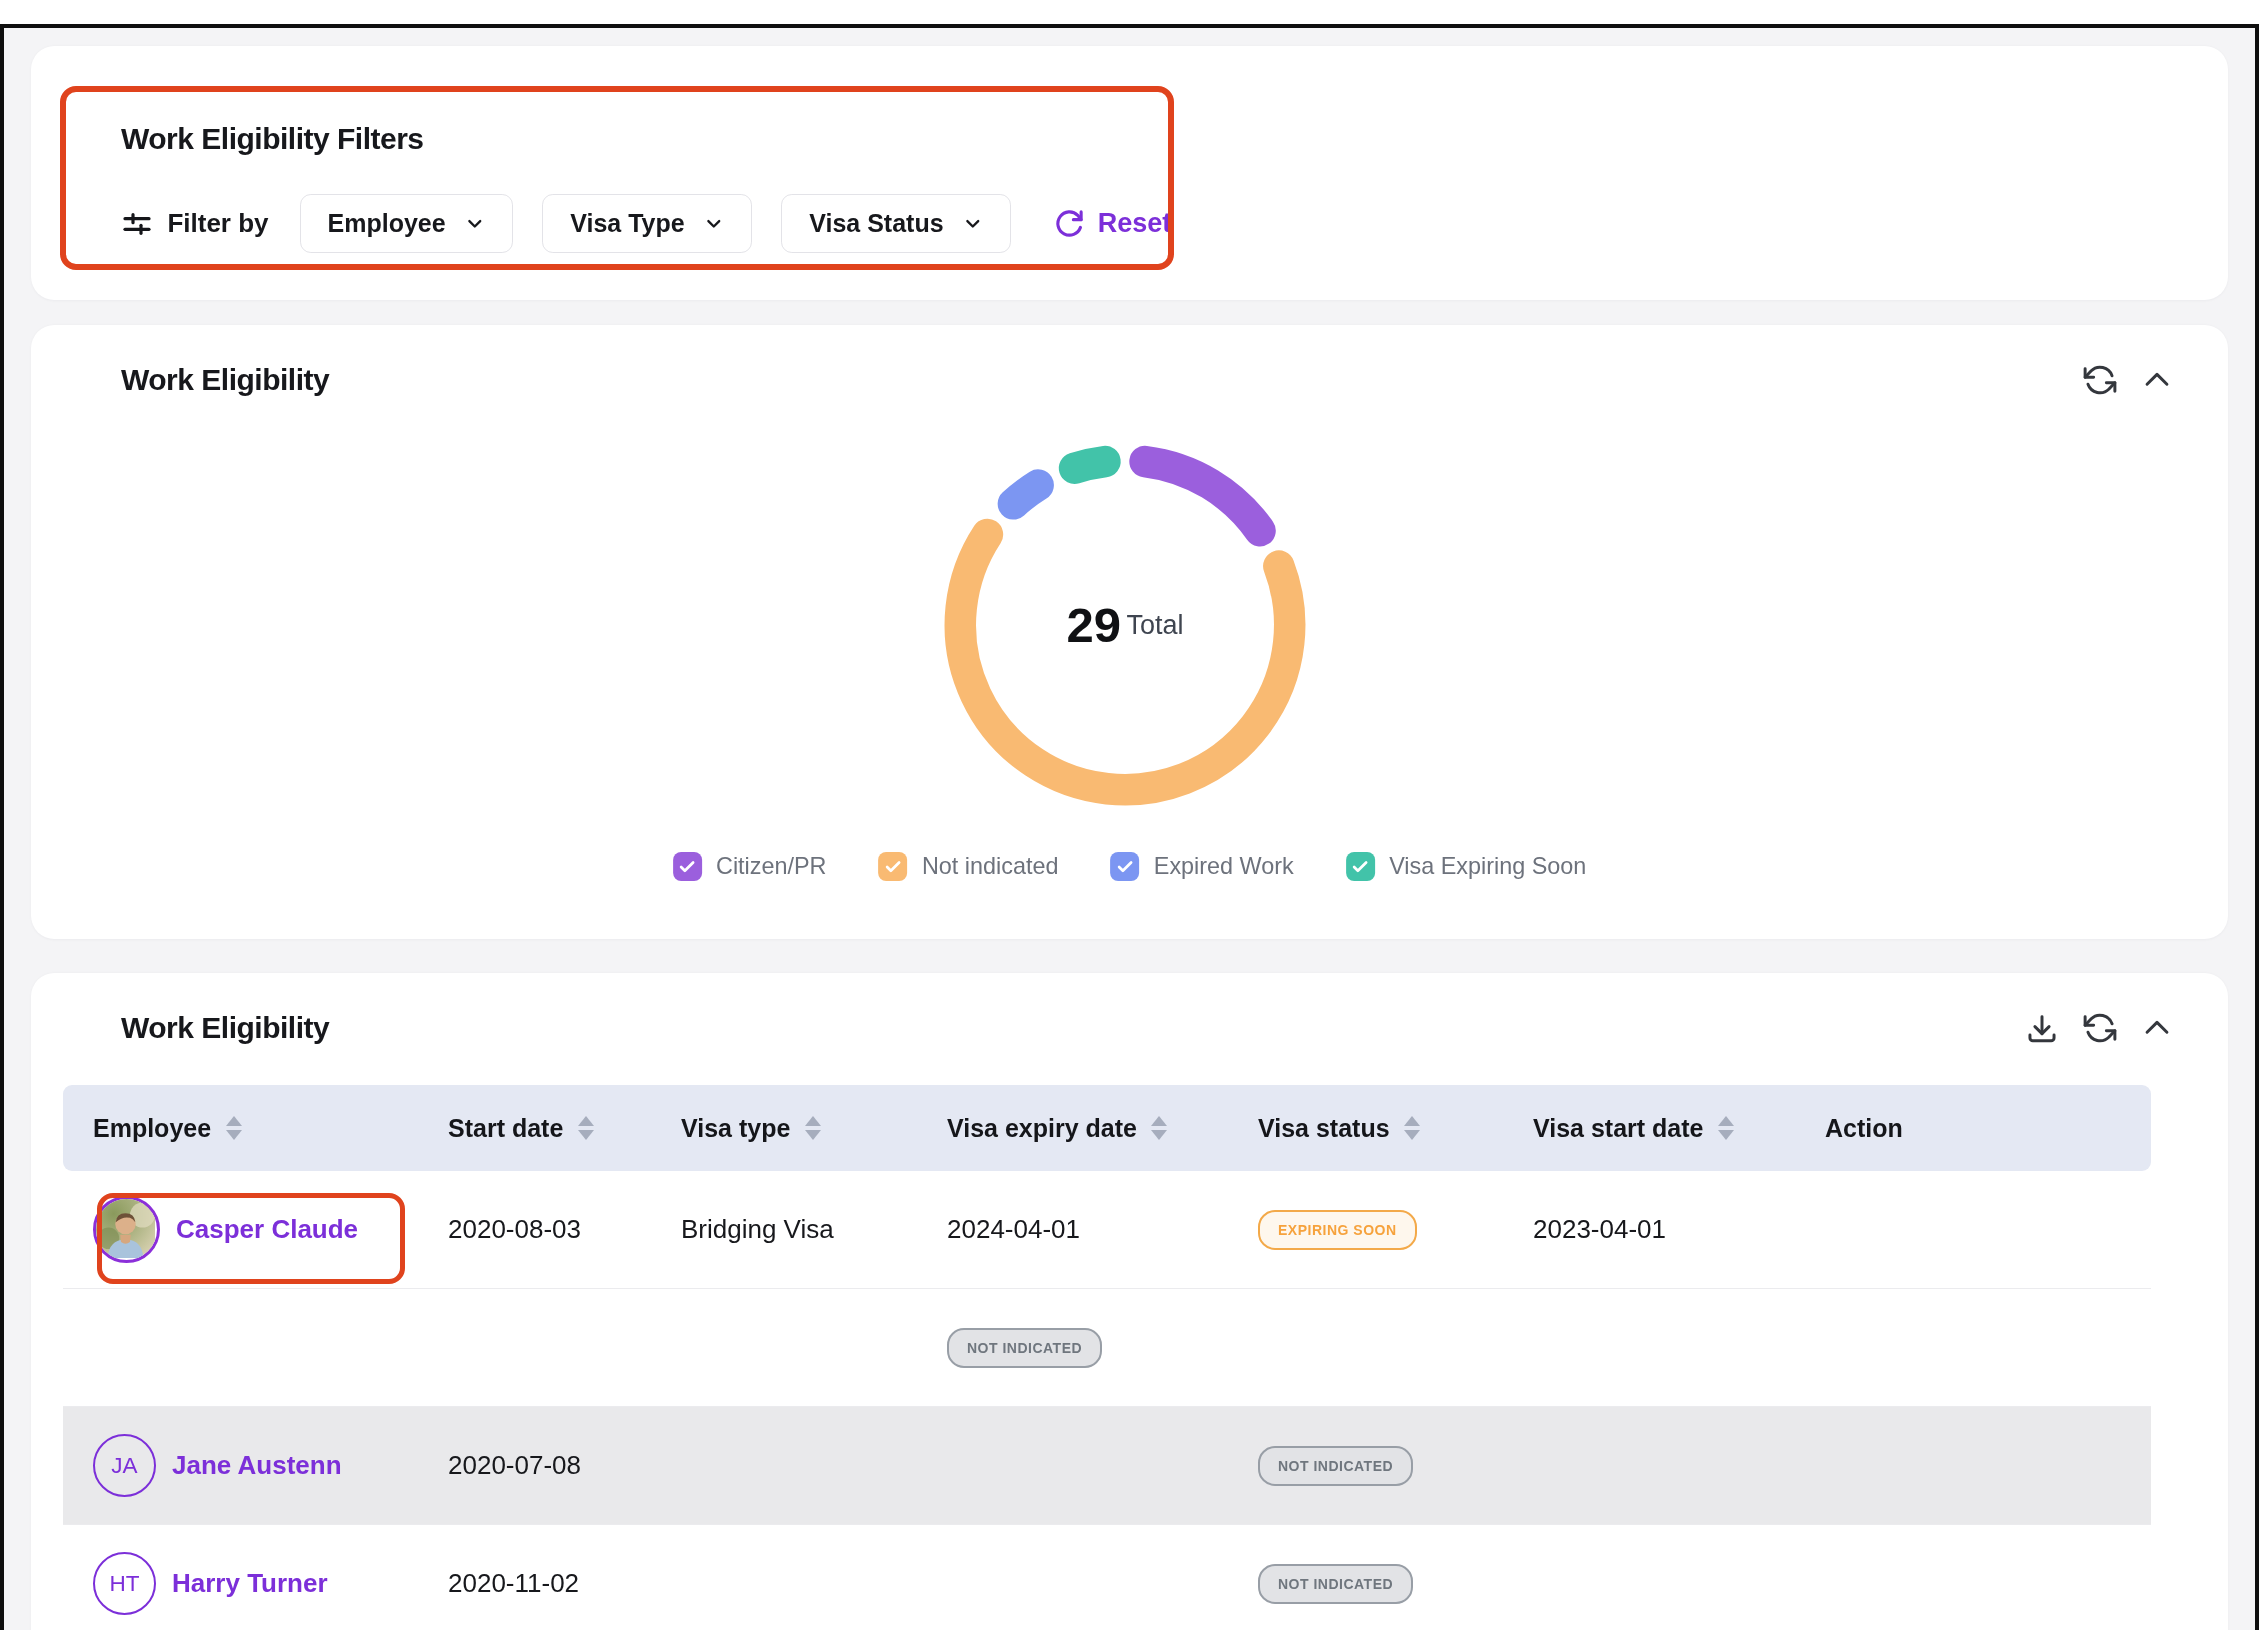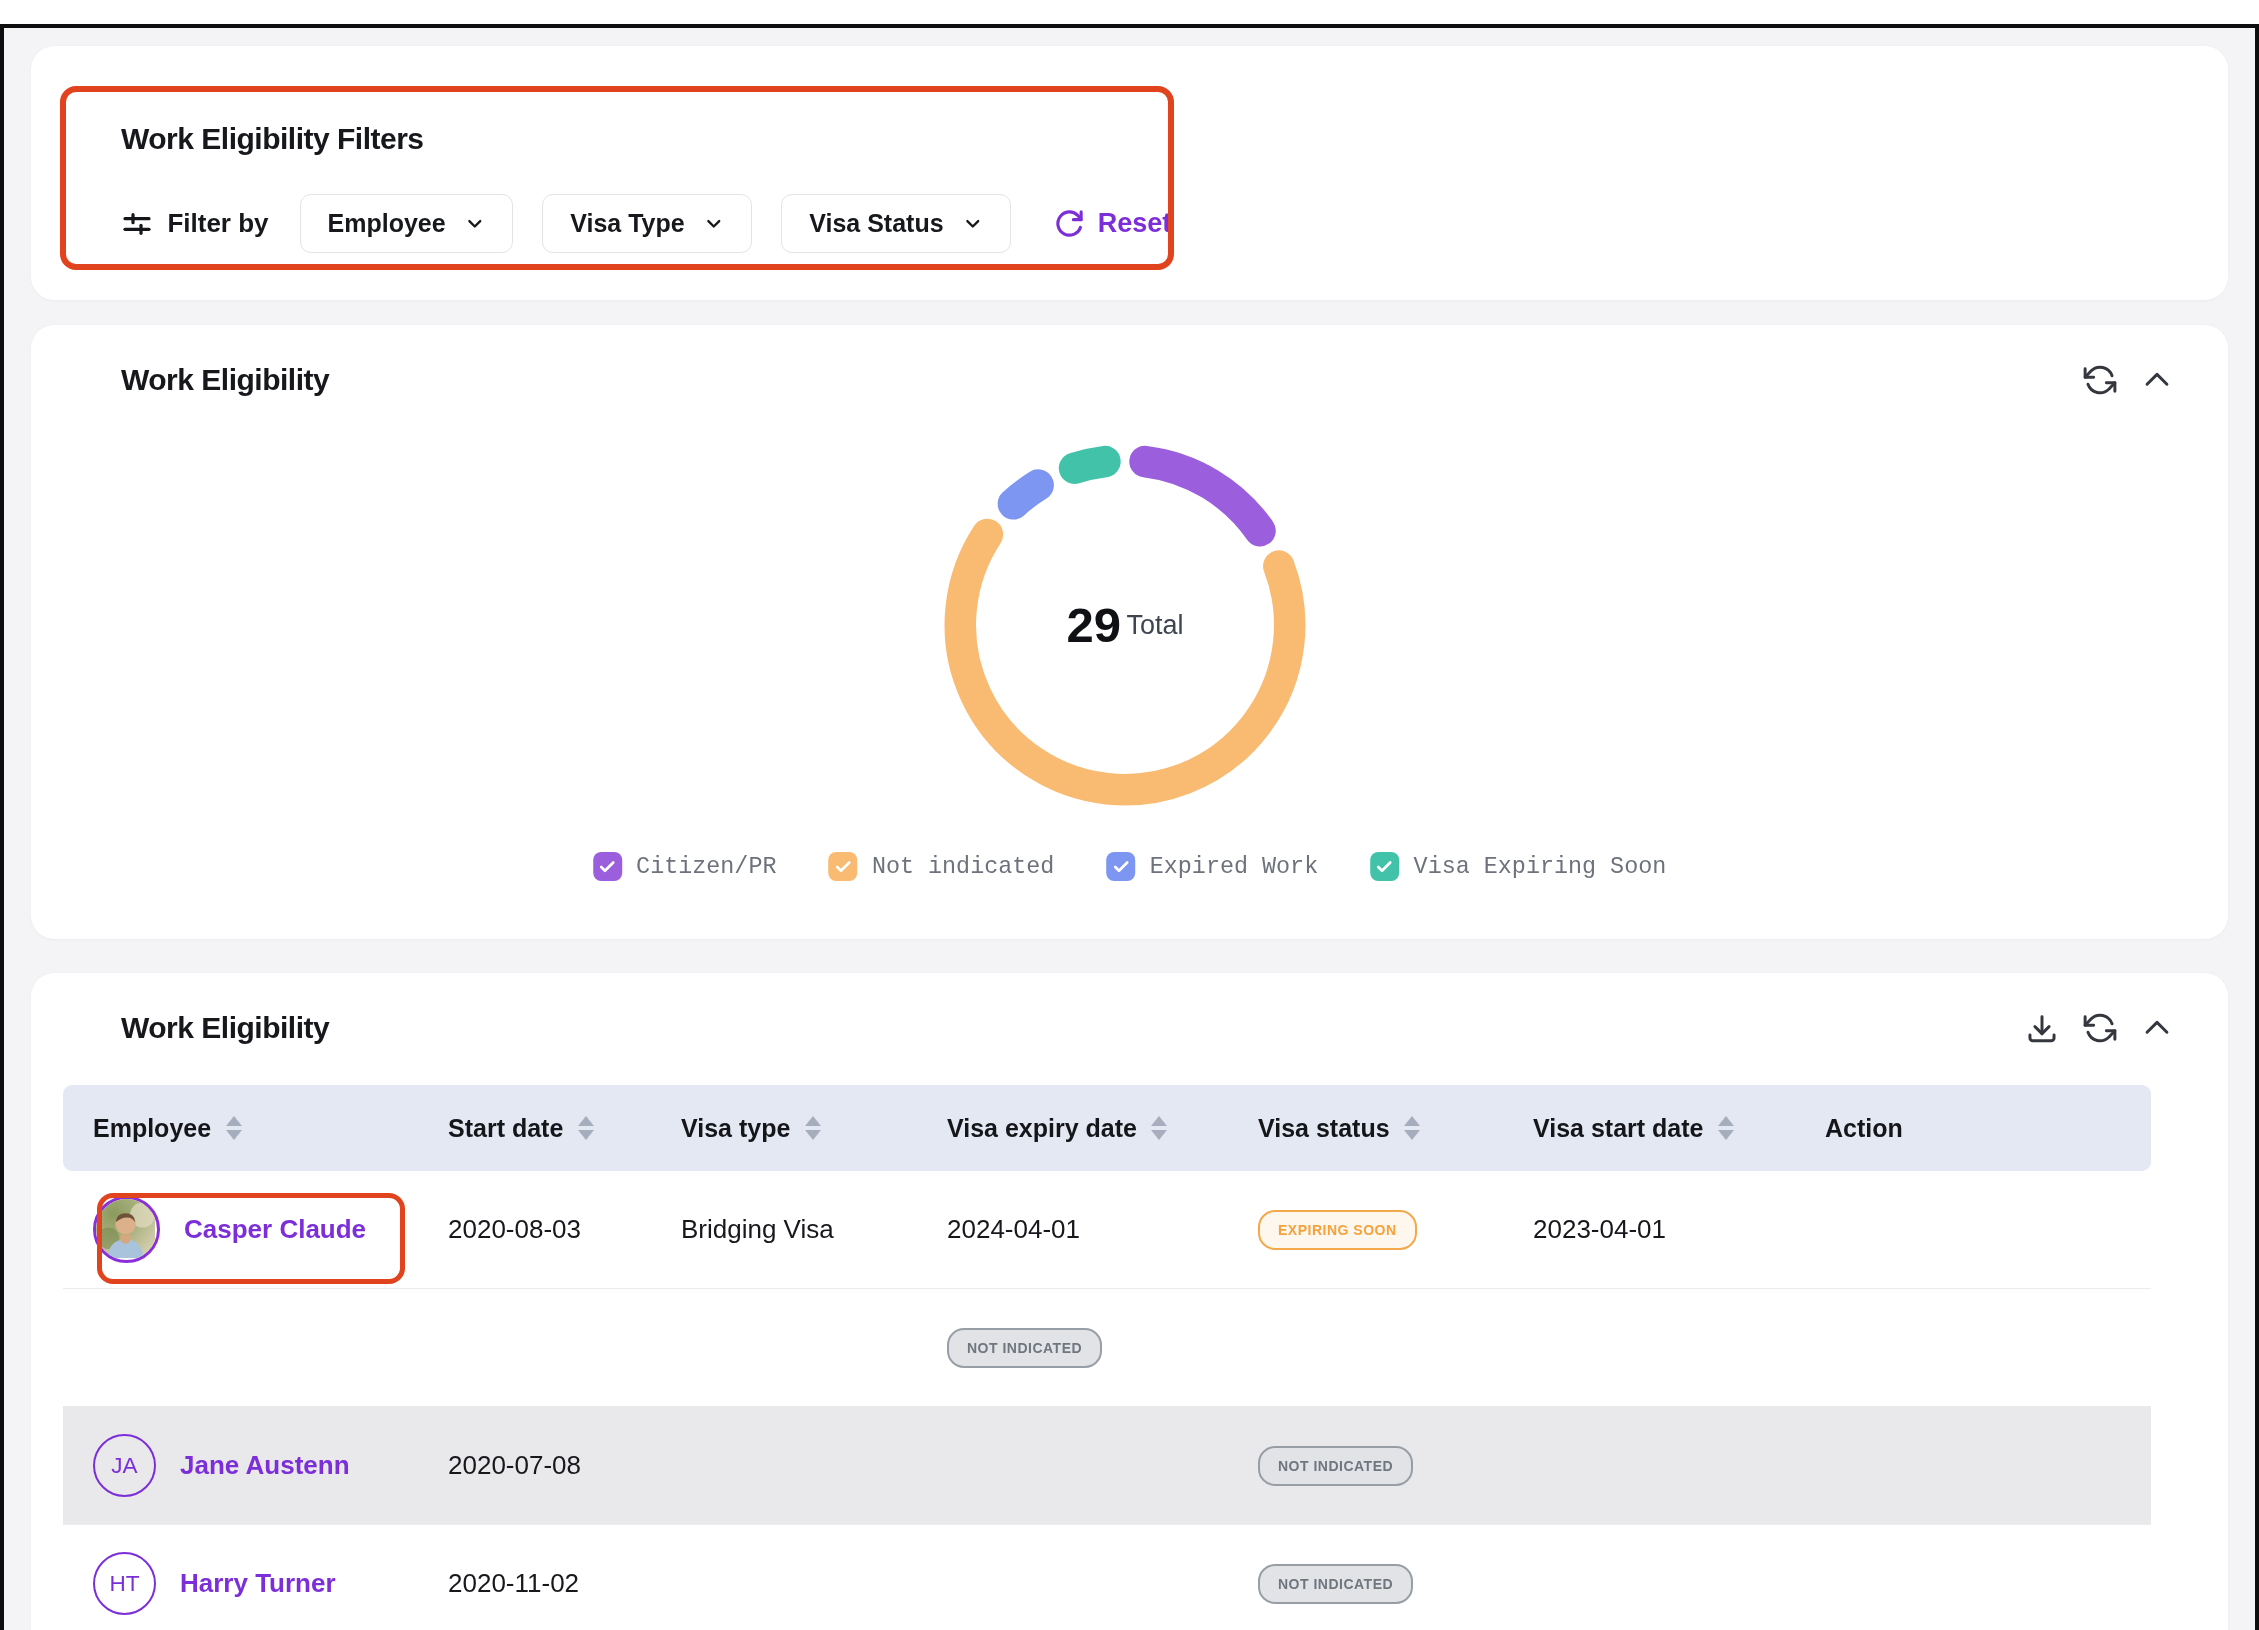--- a/index.html
+++ b/index.html
@@ -60,21 +60,21 @@
   .donut-wrap { position:absolute; left:896px; top:102px; width:396px; height:396px; }
   .donut-center {
     position:absolute; inset:0; display:flex; flex-direction:row;
     align-items:center; justify-content:center; gap:5.4px; pointer-events:none;
   }
   .donut-value { font-size:49px; font-weight:700; color:#101114; }
   .donut-label { font-size:27px; color:#3f4550; }
 
   .legend-row {
     position:absolute; left:50%; transform:translateX(-50%); top:527px;
-    display:flex; gap:52px; white-space:nowrap;font-family:Liberation Mono, monospace;
+    display:flex; gap:52px; white-space:nowrap;
   }
   .legend-item { display:flex; align-items:center; gap:14.4px; }
   .legend-check {
     width:29px; height:29px; border-radius:8px;
     display:flex; align-items:center; justify-content:center; cursor:pointer;
   }
   .legend-label { font-size:23.4px; color:#6d727c; }
   .table-card-title { top:38px; }
   .table {
     position:absolute; left:59px; top:1057px; width:2088px;
@@ -92,21 +92,21 @@
     font-size:25px; font-weight:700; color:#15161a; cursor:pointer;
   }
   .th:first-child { padding-left:30px; }
   .sort { display:flex; flex-direction:column; gap:3.6px; }
   .tri-up   { width:0; height:0; border-left:8px solid transparent; border-right:8px solid transparent; border-bottom:10px solid #a6adbd; }
   .tri-down { width:0; height:0; border-left:8px solid transparent; border-right:8px solid transparent; border-top:10px solid #a6adbd; }
 
   .t-row { height:118px; border-bottom:1.8px solid #ebebee; background:#fff; }
   .t-row--alt { background:#e9e9eb; }
   .td { font-size:26px; color:#17181c; }
-  .td--emp { display:flex; align-items:center; gap:24px; padding-left:30px; }
+  .td--emp { display:flex; align-items:center; gap:16px; padding-left:30px; }
   .emp-name { color:#7c2fd9; font-weight:700; font-size:26px; cursor:pointer; }
 
   .avatar-initials {
     width:63px; height:63px; border-radius:50%; flex:0 0 63px;
     border:2.7px solid #7c2fd9; color:#7c2fd9;
     display:flex; align-items:center; justify-content:center;
     font-size:22.5px; font-weight:400; background:transparent;
   }
   .avatar-photo {
     width:67px; height:67px; border-radius:50%; flex:0 0 67px;

